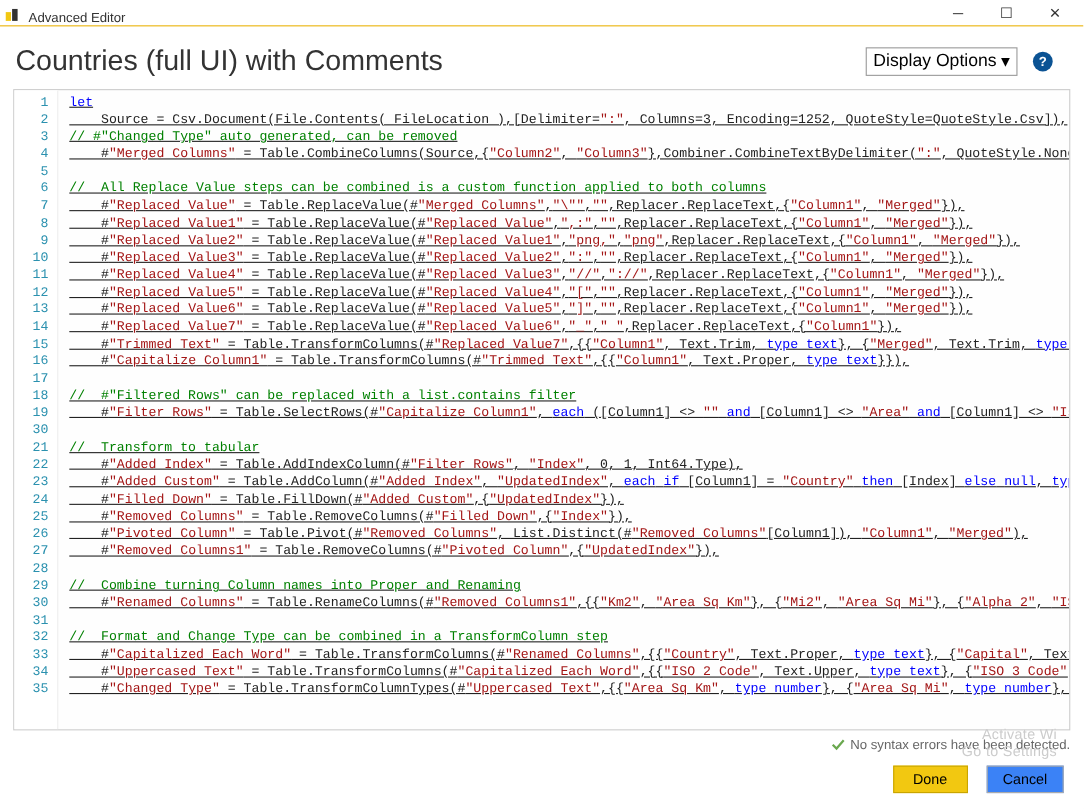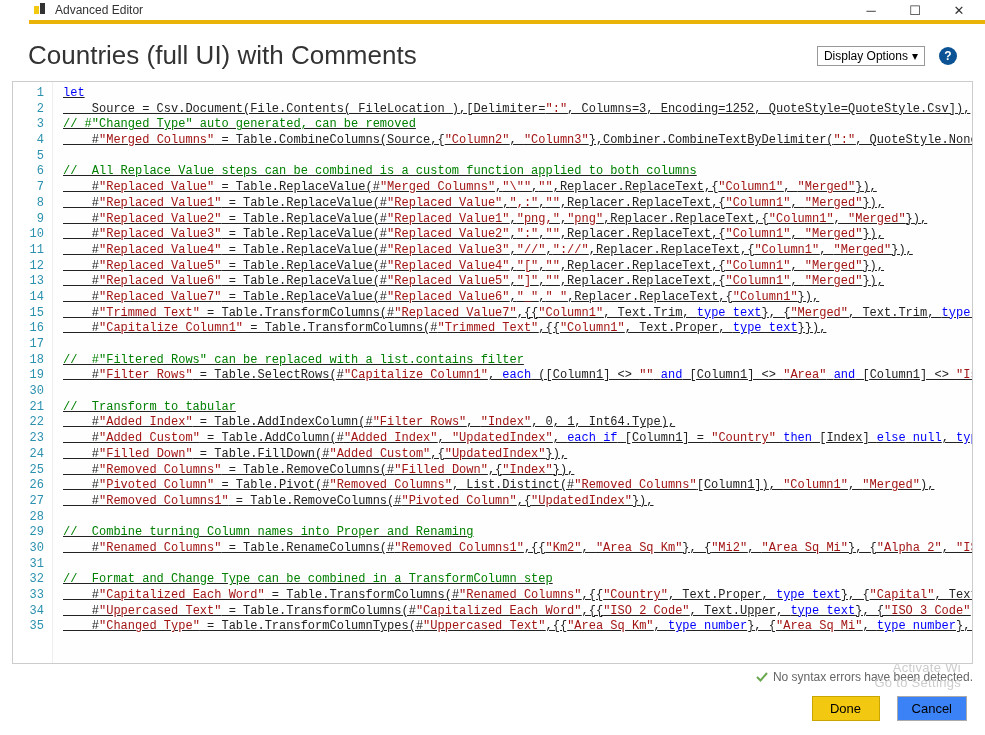--- a/index.html
+++ b/index.html
@@ -8,49 +8,48 @@
     background: #ffffff;
     width: 985px;
     height: 735px;
     overflow: hidden;
     display: flex;
     flex-direction: column;
   }
   .title-bar {
     height: 24px;
     display: flex;
-    align-items: center;
+    align-items: flex-end;
     padding: 0 4px;
     font-size: 12px;
     color: #333;
-    border-bottom: 4px solid #eab308;
-    margin-left: 29px;
+    border-bottom: 1px solid #eab308;
   }
   .title-bar .app-icon {
     width: 16px; height: 16px;
     margin-right: 6px;
     display: flex; align-items: center; justify-content: center;
   }
   .title-bar .wc-spacer { flex: 1; }
   .win-ctrls { display: flex; gap: 0; }
   .win-btn { width: 44px; height: 24px; display: flex; align-items:center; justify-content:center; font-size: 13px; color:#333; }
 
   .header-row {
     display: flex;
     align-items: center;
-    padding: 16px 28px 10px 28px;
+    padding: 16px 28px 10px 14px;
   }
   .header-title {
     font-size: 26px;
     font-weight: 300;
     color: #333;
     flex: 1;
   }
   .display-options {
-    font-size: 12px;
+    font-size: 16px;
     border: 1px solid #999;
     padding: 2px 6px;
     background: #fff;
     display: flex;
     align-items: center;
     gap: 4px;
   }
   .help-icon {
     width: 18px; height: 18px;
     border-radius: 50%;

